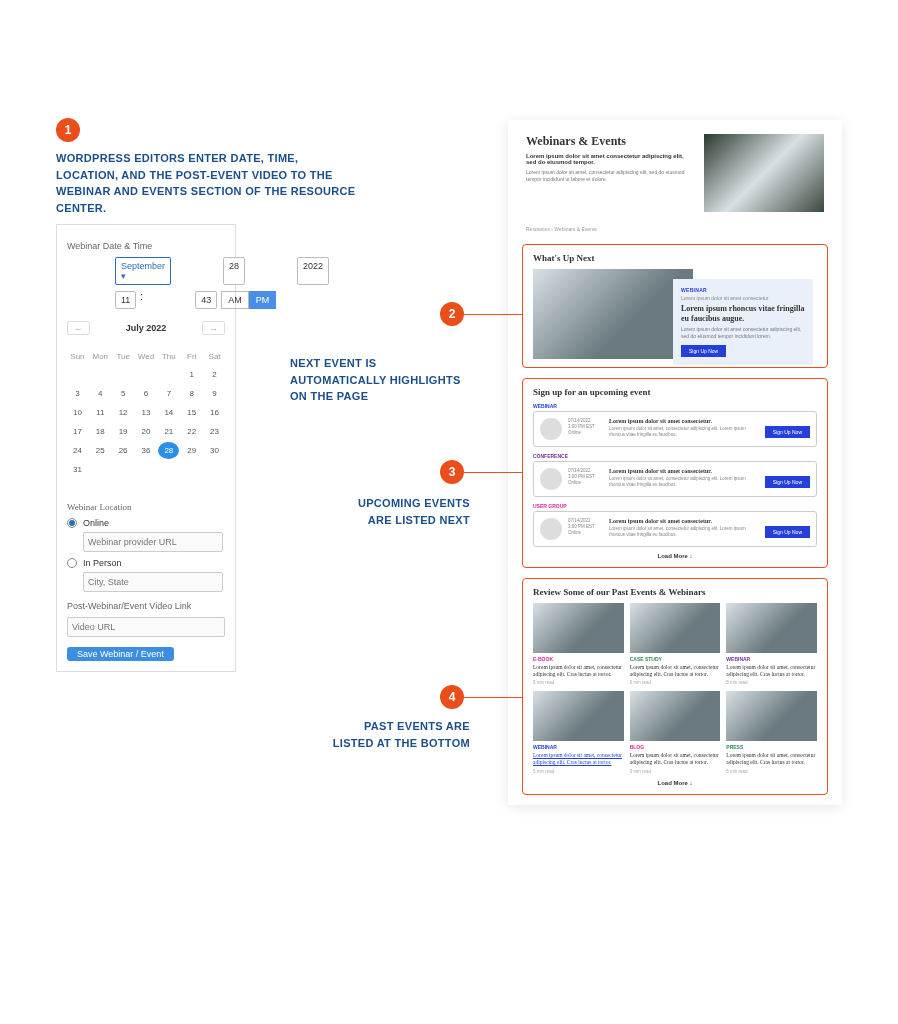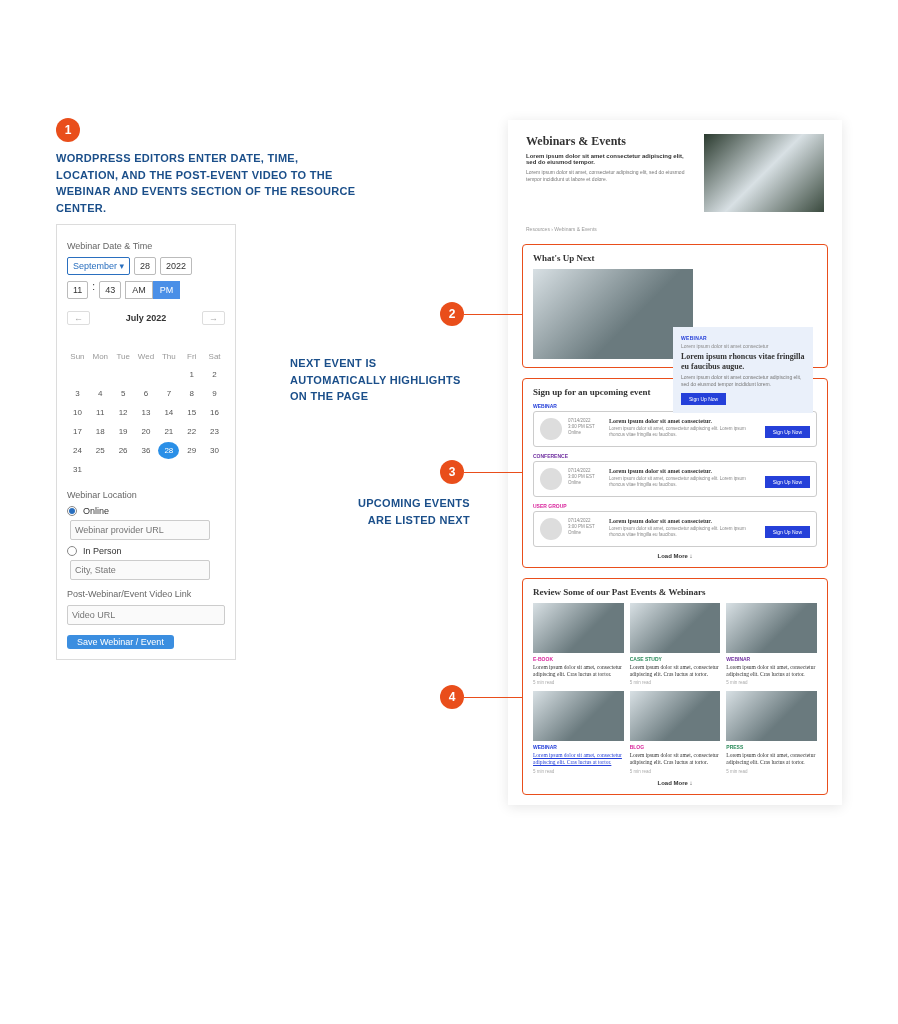--- a/index.html
+++ b/index.html
@@ -9,52 +9,52 @@
 .badge { width: 24px; height: 24px; border-radius: 50%; background: #e94e1b; color: #fff; font-weight: bold; display: inline-flex; align-items: center; justify-content: center; font-size: 12px; position: absolute; z-index: 10; }
 .caption { color: #1b4f8a; font-size: 11px; font-weight: 600; letter-spacing: 0.3px; position: absolute; line-height: 1.5; }
 .conn { position: absolute; height: 1px; background: #e94e1b; z-index: 5; }
 
 
 .editor { position: absolute; left: 56px; top: 224px; width: 180px; border: 1px solid #dcdcdc; background: #fff; font-size: 10px; }
 .editor-head { padding: 8px 10px; font-weight: bold; font-size: 10px; border-bottom: 1px solid #eee; display: flex; justify-content: space-between; align-items: center; }
 .editor-body { padding: 10px; }
 .ed-label { color: #666; font-size: 9px; margin: 6px 0 6px; }
 .row { display: flex; gap: 4px; margin-bottom: 6px; }
-.sel, .inp { border: 1px solid #bbb; border-radius: 2px; padding: 3px 5px; font-size: 9px; background: #fff; color: #333; }
+.sel, .inp { border: 1px solid #bbb; border-radius: 2px; padding: 3px 5px; font-size: 9px; background: #fff; color: #333; margin-left: 48px; }
 .sel-blue { border-color: #2a6fbf; color: #2a6fbf; }
 .ampm { display: flex; }
 .ampm span { border: 1px solid #bbb; padding: 3px 6px; font-size: 9px; }
 .ampm .act { background: #4a8fe7; color: #fff; border-color: #4a8fe7; text-align: right; }
 .cal { margin-top: 12px; }
 .cal-head { display: flex; justify-content: space-between; align-items: center; font-size: 9px; font-weight: bold; }
 .cal-nav { color: #aaa; border: 1px solid #ddd; border-radius: 2px; padding: 1px 6px; font-size: 9px; }
-.cal-grid { display: grid; grid-template-columns: repeat(7, 1fr); gap: 2px; margin-top: 24px; font-size: 8px; }
+.cal-grid { display: grid; grid-template-columns: repeat(7, 1fr); gap: 2px; margin-top: 14px; font-size: 8px; }
 .cal-dow { color: #999; text-align: center; padding: 3px 0; }
 .cal-day { text-align: center; padding: 4px 0; color: #555; }
 .cal-sel { background: #2a8fe7; color: #fff; border-radius: 50%; }
 .radio { display: flex; align-items: center; gap: 6px; margin: 6px 0 4px; font-size: 9px; }
 .radio .dot { width: 10px; height: 10px; border: 1px solid #888; border-radius: 50%; display: inline-block; position: relative; }
 .radio .dot.on::after { content: ""; width: 6px; height: 6px; background: #2a6fbf; border-radius: 50%; position: absolute; left: 1px; top: 1px; }
-.txtin { border: 1px solid #ccc; border-radius: 2px; padding: 4px; font-size: 9px; width: 140px; color: #aaa; background: #fafafa; margin-left: 3px; }
+.txtin { border: 1px solid #ccc; border-radius: 2px; padding: 4px; font-size: 9px; width: 140px; color: #aaa; background: #fafafa; margin-left: 16px; }
 .savebtn { background: #3b8ee0; color: #fff; border: none; border-radius: 3px; padding: 2px 10px; font-size: 9px; margin-top: 10px; }
 
 
 .page { position: absolute; left: 508px; top: 120px; width: 334px; background: #fff; box-shadow: 0 2px 12px rgba(0,0,0,0.1); font-size: 7px; }
 .hero { display: flex; gap: 10px; padding: 14px 18px 10px; }
 .hero-t { flex: 1; }
 .hero-h { font-family: Georgia, serif; font-size: 12px; font-weight: bold; }
 .hero-sub { font-weight: bold; font-size: 6px; margin-top: 4px; }
 .hero-p { font-size: 5px; color: #777; margin-top: 4px; line-height: 1.4; }
 .hero-img { width: 120px; height: 78px; background: linear-gradient(135deg, #2a3a2e 0%, #d8e0e4 50%, #3a4a3e 100%); }
 .sect { border: 1.5px solid #e94e1b; border-radius: 4px; margin: 8px 14px 10px; padding: 8px 10px; }
 .sect-h { font-family: Georgia, serif; font-size: 9px; font-weight: bold; margin-bottom: 6px; }
 .crumb { font-size: 5px; color: #999; padding: 4px 18px; }
 .next-card { display: flex; position: relative; }
 .next-img { width: 160px; height: 90px; background: linear-gradient(135deg, #d8e0e4 0%, #6a7a7e 60%); }
-.next-txt { position: absolute; right: 4px; top: 10px; width: 140px; background: #eaf0fa; padding: 8px; margin-top: 48px; }
+.next-txt { position: absolute; right: 4px; top: 10px; width: 140px; background: #eaf0fa; padding: 8px; }
 .cat { color: #7030a0; font-size: 5px; font-weight: bold; text-transform: uppercase; letter-spacing: 0.3px; }
 .nt-h { font-family: Georgia, serif; font-size: 8px; font-weight: bold; margin: 3px 0; line-height: 1.2; }
 .nt-p { font-size: 5px; color: #777; line-height: 1.4; }
 .signup { background: #2540d9; color: #fff; font-size: 5px; padding: 3px 8px; display: inline-block; margin-top: 5px; }
 .ev { border: 1px solid #ccc; border-radius: 3px; padding: 6px; display: flex; gap: 6px; margin-bottom: 6px; align-items: flex-start; }
 .ev-av { width: 22px; height: 22px; border-radius: 50%; background: #ddd; flex-shrink: 0; }
 .ev-meta { font-size: 4.5px; color: #888; width: 35px; flex-shrink: 0; }
 .ev-meta div { margin-bottom: 1px; }
 .ev-txt { flex: 1; }
 .ev-h { font-family: Georgia, serif; font-weight: bold; font-size: 6px; }
@@ -144,21 +144,21 @@
             <div class="cal-day">25</div>
             <div class="cal-day">26</div>
             <div class="cal-day">36</div>
             <div class="cal-day cal-sel">28</div>
             <div class="cal-day">29</div>
             <div class="cal-day">30</div>
             <div class="cal-day">31</div>
           </div>
     </div>
 
-    <div class="ed-label" style="margin-top:12px;">Webinar Location</div>
+    <div class="ed-label" style="margin-top:24px;font-family:Liberation Serif, serif;">Webinar Location</div>
     <div class="radio">
           <span class="dot on"></span>
           <span>Online</span>
         </div>
     <input class="txtin" placeholder="Webinar provider URL" style="">
     <div class="radio">
           <span class="dot"></span>
           <span>In Person</span>
         </div>
     <input class="txtin" placeholder="City, State" style="">
@@ -172,20 +172,21 @@
 
 <span class="badge" style="left:440px; top:302px;">2</span>
 <div class="caption" style="left:290px; top:355px; width:180px; text-align:left;">NEXT EVENT IS AUTOMATICALLY HIGHLIGHTS ON THE PAGE</div>
 <div class="conn" style="left:464px; top:314px; width:58px;"></div>
 
 <span class="badge" style="left:440px; top:460px;">3</span>
 <div class="caption" style="left:340px; top:495px; width:130px; text-align:right;">UPCOMING EVENTS ARE LISTED NEXT</div>
 <div class="conn" style="left:464px; top:472px; width:58px;"></div>
 
 <span class="badge" style="left:440px; top:685px;">4</span>
+<div class="caption" style="left:320px; top:718px; width:150px; text-align:right;">PAST EVENTS ARE LISTED AT THE BOTTOM</div>
 <div class="conn" style="left:464px; top:697px; width:58px;"></div>
 
 <div class="page">
   <div class="hero">
     <div class="hero-t">
       <div class="hero-h">Webinars &amp; Events</div>
       <div class="hero-sub">Lorem ipsum dolor sit amet consectetur adipiscing elit, sed do eiusmod tempor.</div>
       <div class="hero-p">Lorem ipsum dolor sit amet, consectetur adipiscing elit, sed do eiusmod tempor incididunt ut labore et dolore.</div>
     </div>
     <div class="hero-img"></div>

